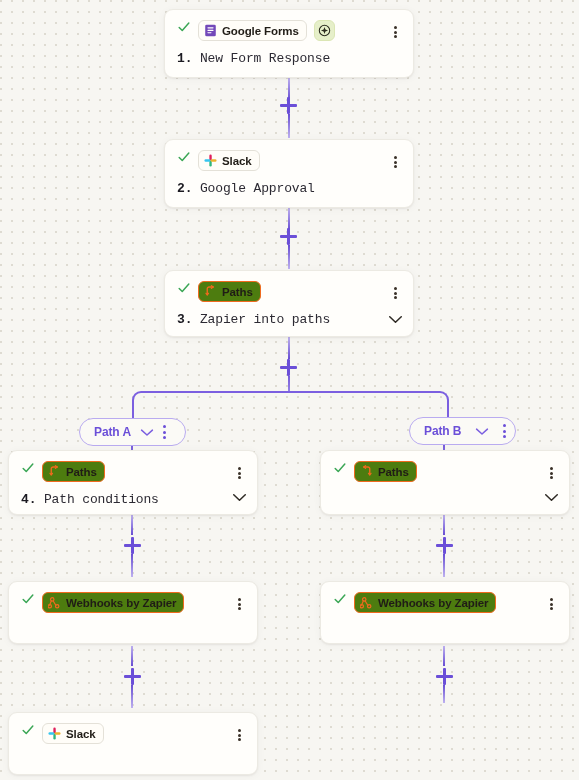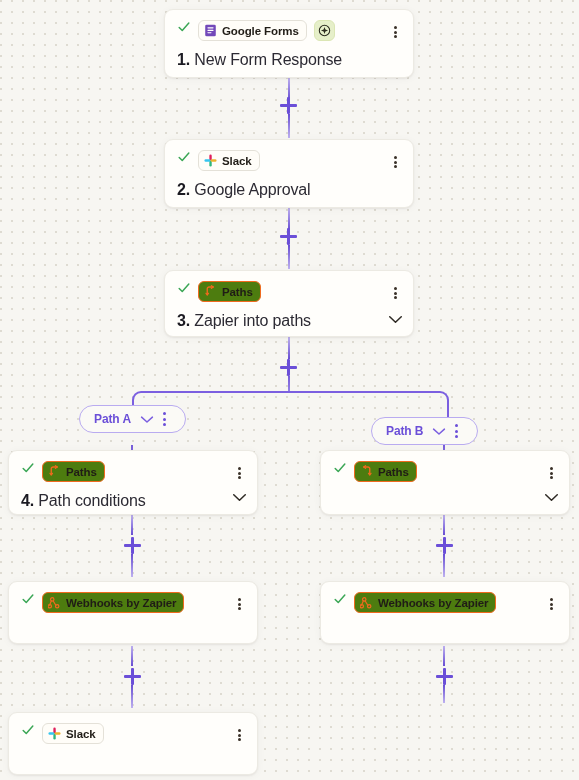--- a/index.html
+++ b/index.html
@@ -131,24 +131,25 @@
     cursor: pointer;
   }
   .kebab i {
     display: block;
     width: 3px; height: 3px;
     border-radius: 50%;
     background: #3a3128;
   }
   .card-title {
     margin-top: 9px;
-    font-size: 16px;
+    font-size: 13px;
     color: #2c2a33;
     letter-spacing: -.15px;
     white-space: nowrap;
+    font-family: Liberation Mono, monospace;
   }
   .card-title b { color: #1b1a21; font-weight: bold; }
   .chev-card {
     position: absolute;
     right: 10px;
     bottom: 12px;
     width: 15px; height: 9px;
     cursor: pointer;
   }
 
@@ -342,33 +343,33 @@
       </div>
     <div class="card-title">
       <b>3.</b>
       <span>Zapier into paths</span>
     </div>
     <svg class="chev-card">
         <use href="#ic-chev-dark"></use>
       </svg>
   </div>
 
-  <div class="path-pill" style="left:79px; top:405px; width:107px;">
+  <div class="path-pill" style="left:79px; top:418px; width:107px;">
     <span class="path-label">Path A</span>
     <svg width="14" height="9">
         <use href="#ic-chev-purple"></use>
       </svg>
     <span class="pill-kebab">
         <i></i>
         <i></i>
         <i></i>
       </span>
   </div>
 
-  <div class="path-pill" style="left:371px; top:417px; width:107px;">
+  <div class="path-pill" style="left:409px; top:417px; width:107px;justify-content:space-between;">
     <span class="path-label">Path B</span>
     <svg width="14" height="9">
         <use href="#ic-chev-purple"></use>
       </svg>
     <span class="pill-kebab">
         <i></i>
         <i></i>
         <i></i>
       </span>
   </div>

